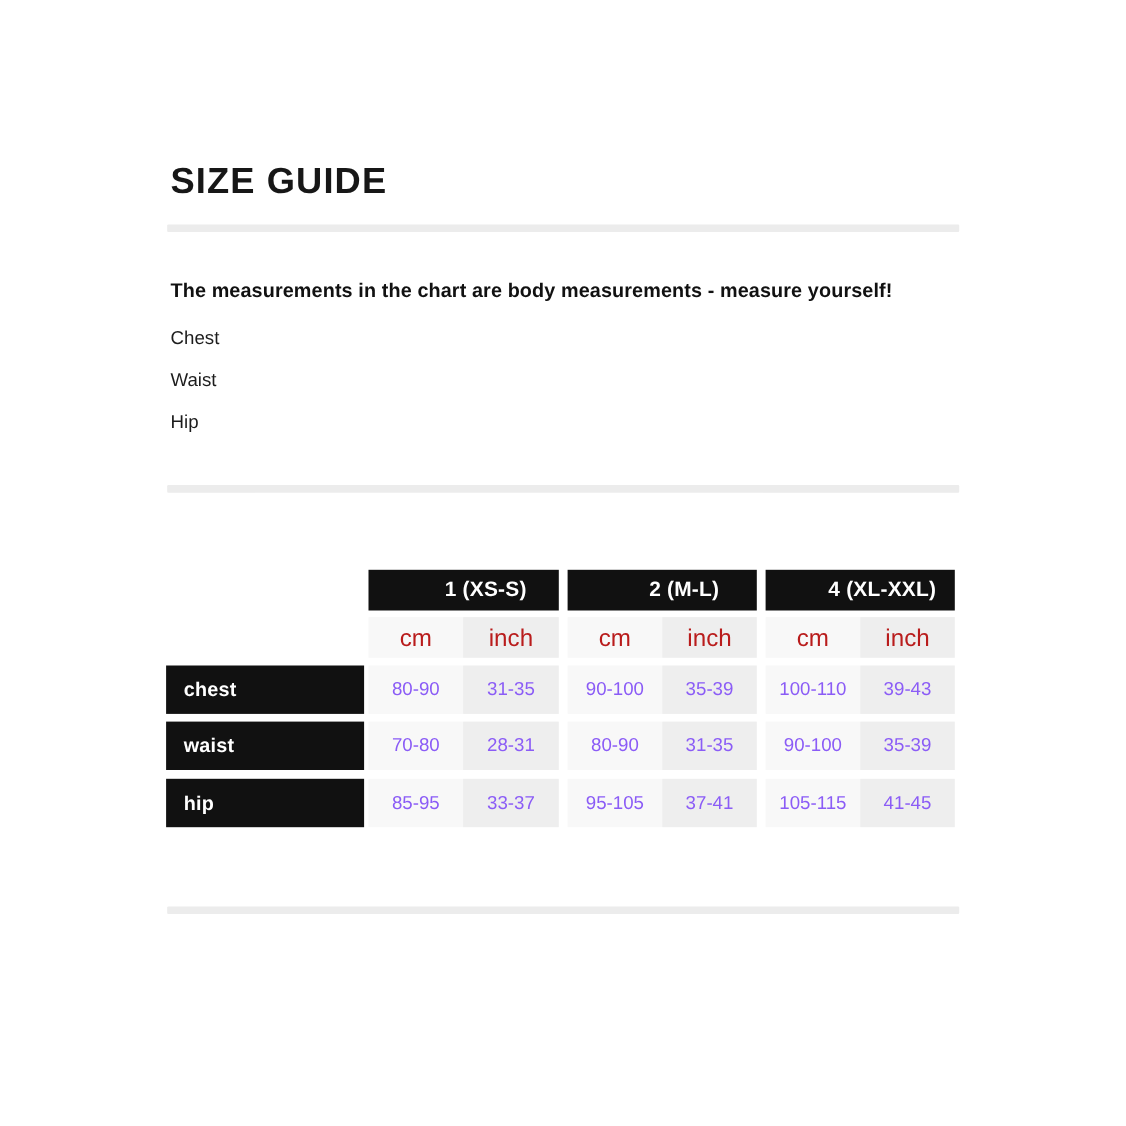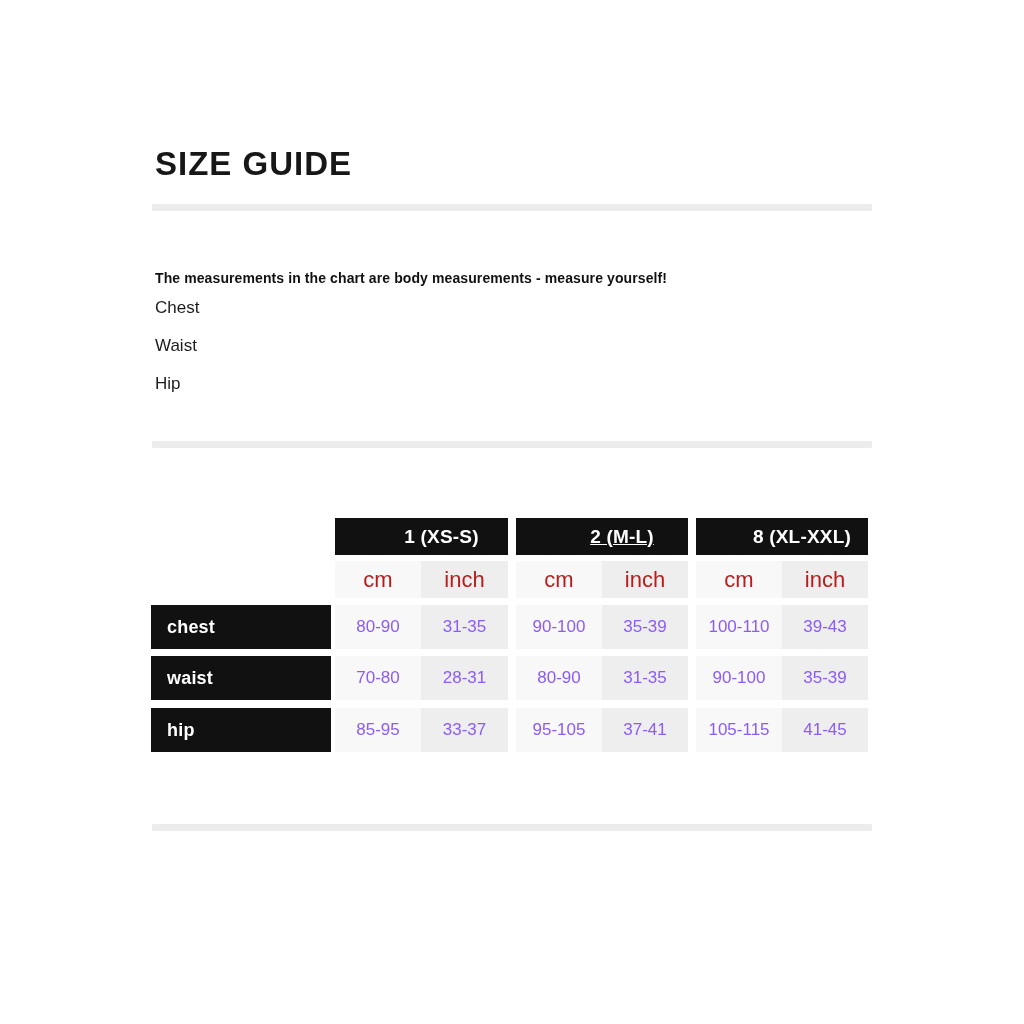--- a/index.html
+++ b/index.html
@@ -21,23 +21,22 @@
   .divider {
     position: absolute; left: 152px; width: 720px; height: 7px;
     background: #ececec; border-radius: 1px;
   }
   .divider-1 { top: 204px; }
   .divider-2 { top: 441px; }
   .divider-3 { top: 824px; }
 
   .intro-heading {
     position: absolute; left: 155px; top: 254px;
-    font-size: 14px; font-weight: bold; color: #111111;
+    font-size: 18px; font-weight: bold; color: #111111;
     letter-spacing: 0.1px;
-    margin-top: 16px;
   }
 
   .definitions {
     position: absolute; left: 155px; top: 298px; width: 717px;
   }
   .definition-row {
     display: flex; height: 38px; align-items: flex-start;
     font-size: 17px; color: #1c1c1c;
   }
   .definition-label { width: 182px; flex: 0 0 182px; }
@@ -68,21 +67,21 @@
   }
   .value-cell {
     font-size: 17px; color: #8b5cf6;
     display: flex; align-items: center; justify-content: center;
   }
   .bg-cm   { background: #f8f8f8; }
   .bg-inch { background: #eeeeee; }
 
   
   .gh-1 { grid-row: 1; grid-column: 3 / 5; }
-  .gh-2 { grid-row: 1; grid-column: 6 / 8; text-decoration: underline; }
+  .gh-2 { grid-row: 1; grid-column: 6 / 8; }
   .gh-3 { grid-row: 1; grid-column: 9 / 11; }
   .u-r  { grid-row: 3; }
   .c3 { grid-column: 3; } .c4 { grid-column: 4; }
   .c6 { grid-column: 6; } .c7 { grid-column: 7; }
   .c9 { grid-column: 9; } .c10 { grid-column: 10; }
   .r5 { grid-row: 5; } .r7 { grid-row: 7; } .r9 { grid-row: 9; }
   .c1 { grid-column: 1; }
 </style>
 </head>
 <body>
@@ -106,21 +105,21 @@
       <span class="definition-label">Hip</span>
     </div>
   </div>
 
   <div class="divider divider-2"></div>
 
   <div class="size-table">
 
     <div class="group-header gh-1">1 (XS-S)</div>
     <div class="group-header gh-2">2 (M-L)</div>
-    <div class="group-header gh-3">8 (XL-XXL)</div>
+    <div class="group-header gh-3">4 (XL-XXL)</div>
 
     <div class="unit-cell bg-cm   u-r c3">cm</div>
     <div class="unit-cell bg-inch u-r c4">inch</div>
     <div class="unit-cell bg-cm   u-r c6">cm</div>
     <div class="unit-cell bg-inch u-r c7">inch</div>
     <div class="unit-cell bg-cm   u-r c9">cm</div>
     <div class="unit-cell bg-inch u-r c10">inch</div>
 
     <div class="row-label r5 c1">chest</div>
     <div class="value-cell bg-cm   r5 c3">80-90</div>

